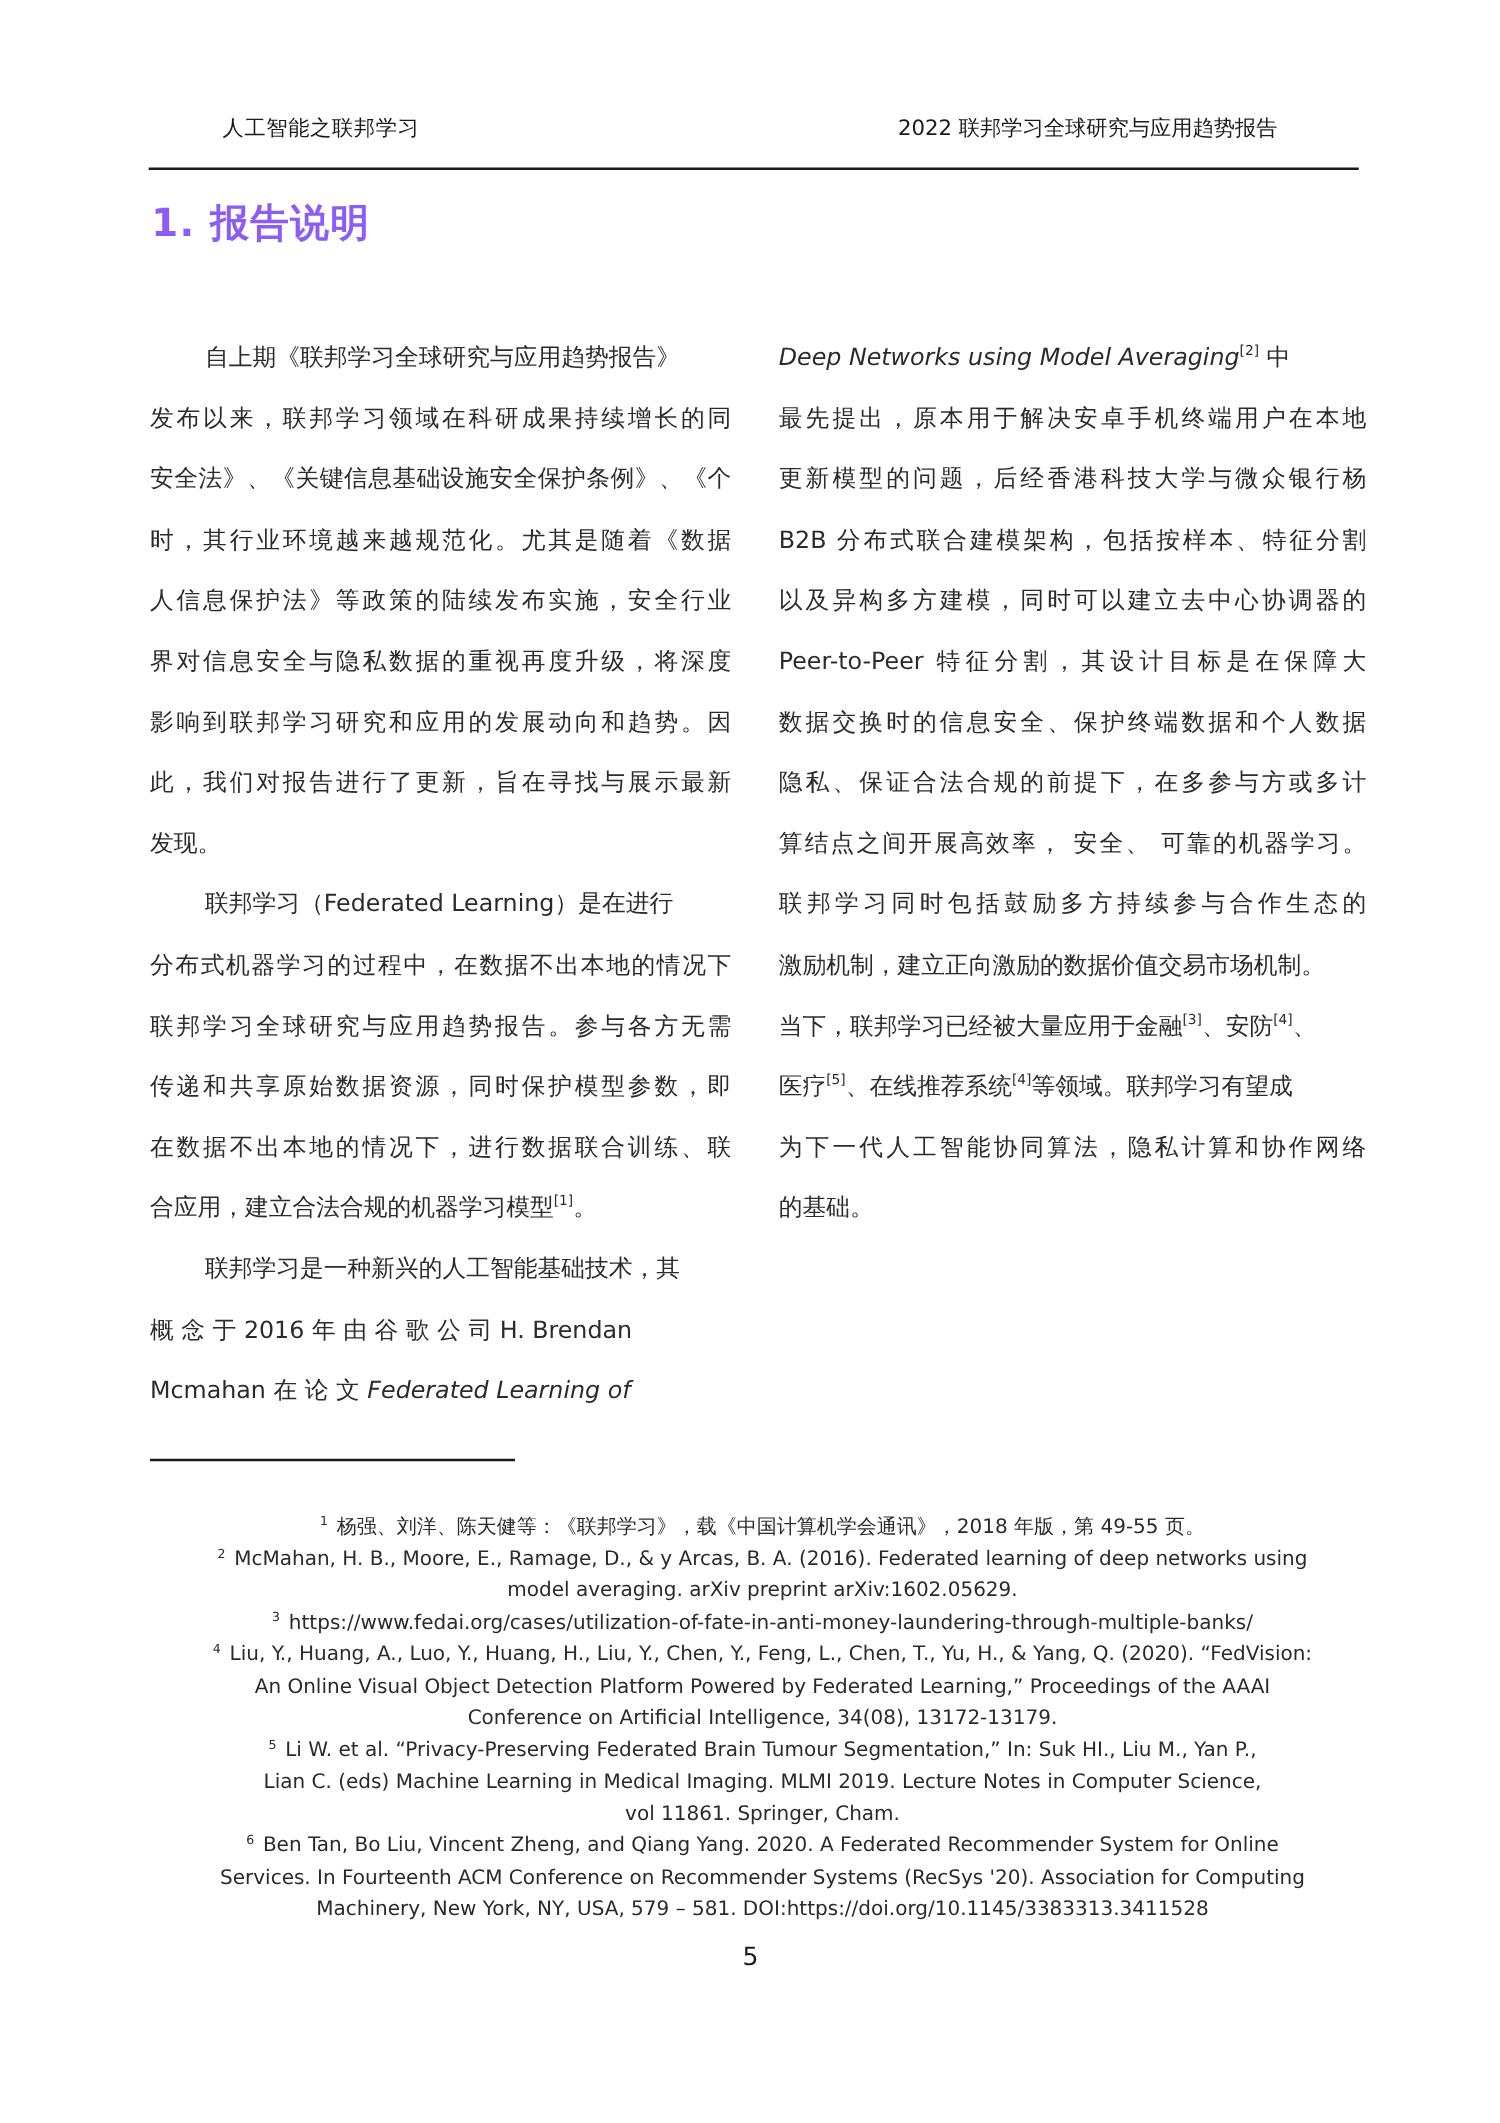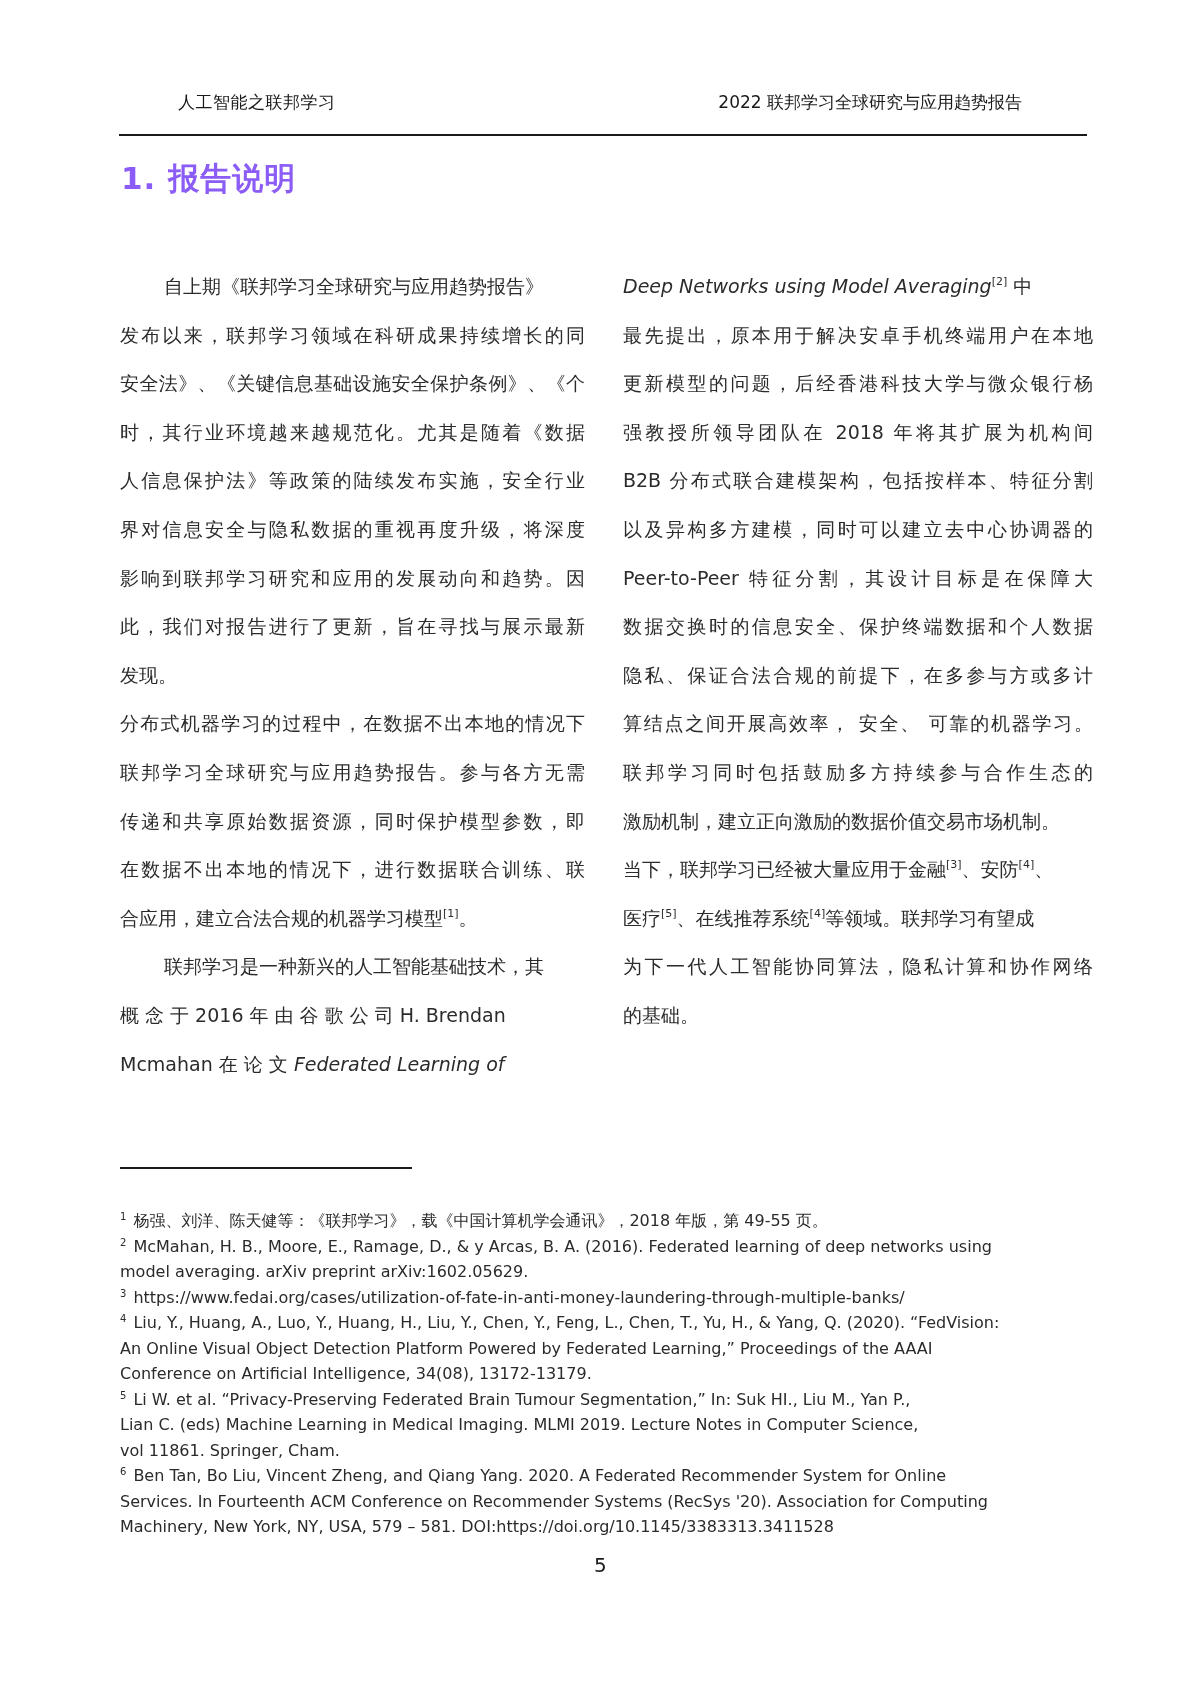--- a/index.html
+++ b/index.html
@@ -18,21 +18,21 @@
   .col-right { left: 623px; width: 470px; }
   .line { display: block; white-space: nowrap; height: 48.6px; }
   .line.justify { text-align: justify; text-align-last: justify; }
   .indent { padding-left: 44px; }
   .it { font-style: italic; font-family: "DejaVu Sans", sans-serif; text-align: center; }
   sup { font-size: 11px; line-height: 0; vertical-align: 8px; }
 
   .fn-rule { position: absolute; left: 120px; top: 1167px; width: 292px; height: 2px; background: #1a1a1a; }
   .footnotes { position: absolute; left: 120px; top: 1208px; width: 980px; font-size: 16px; line-height: 25.5px; color: #2a2a2a; }
   .fn { display: block; }
-  .fn-line { display: block; white-space: nowrap; }
+  .fn-line { display: block; white-space: nowrap; text-align: center; }
   .fn-num { font-size: 10px; vertical-align: 6px; line-height: 0; margin-right: 7px; }
 
   .page-num { position: absolute; left: 594px; top: 1553px; font-size: 20px; color: #1a1a1a; }
 </style>
 </head>
 <body>
 
 <div class="page">
 
   <div class="header-left">人工智能之联邦学习</div>
@@ -44,35 +44,35 @@
   <div class="col col-left">
     <span class="line indent">自上期《联邦学习全球研究与应用趋势报告》</span>
     <span class="line justify">发布以来，联邦学习领域在科研成果持续增长的同</span>
     <span class="line justify">安全法》、《关键信息基础设施安全保护条例》、《个</span>
     <span class="line justify">时，其行业环境越来越规范化。尤其是随着《数据</span>
     <span class="line justify">人信息保护法》等政策的陆续发布实施，安全行业</span>
     <span class="line justify">界对信息安全与隐私数据的重视再度升级，将深度</span>
     <span class="line justify">影响到联邦学习研究和应用的发展动向和趋势。因</span>
     <span class="line justify">此，我们对报告进行了更新，旨在寻找与展示最新</span>
     <span class="line">发现。</span>
+    <span class="line indent">联邦学习（Federated Learning）是在进行</span>
     <span class="line justify">分布式机器学习的过程中，在数据不出本地的情况下</span>
     <span class="line justify">联邦学习全球研究与应用趋势报告。参与各方无需</span>
     <span class="line justify">传递和共享原始数据资源，同时保护模型参数，即</span>
     <span class="line justify">在数据不出本地的情况下，进行数据联合训练、联</span>
     <span class="line"><span>合应用，建立合法合规的机器学习模型</span><sup>[1]</sup><span>。</span></span>
     <span class="line indent">联邦学习是一种新兴的人工智能基础技术，其</span>
     <span class="line">概 念 于  2016  年 由 谷 歌 公 司  H.  Brendan</span>
     <span class="line"><span>Mcmahan  在 论 文 </span><span class="it">Federated  Learning  of</span></span>
   </div>
 
   <div class="col col-right">
     <span class="line"><span class="it">Deep Networks using Model Averaging</span><sup>[2]</sup><span> 中</span></span>
     <span class="line justify">最先提出，原本用于解决安卓手机终端用户在本地</span>
     <span class="line justify">更新模型的问题，后经香港科技大学与微众银行杨</span>
-    <span class="line justify">强教授所领导团队在  2018  年将其扩展为机构间</span>
     <span class="line justify">B2B 分布式联合建模架构，包括按样本、特征分割</span>
     <span class="line justify">以及异构多方建模，同时可以建立去中心协调器的</span>
     <span class="line justify">Peer-to-Peer  特征分割，其设计目标是在保障大</span>
     <span class="line justify">数据交换时的信息安全、保护终端数据和个人数据</span>
     <span class="line justify">隐私、保证合法合规的前提下，在多参与方或多计</span>
     <span class="line justify">算结点之间开展高效率，  安全、  可靠的机器学习。</span>
     <span class="line justify">联邦学习同时包括鼓励多方持续参与合作生态的</span>
     <span class="line">激励机制，建立正向激励的数据价值交易市场机制。</span>
     <span class="line"><span>当下，联邦学习已经被大量应用于金融</span><sup>[3]</sup><span>、安防</span><sup>[4]</sup><span>、</span></span>
     <span class="line"><span>医疗</span><sup>[5]</sup><span>、在线推荐系统</span><sup>[4]</sup><span>等领域。联邦学习有望成</span></span>

